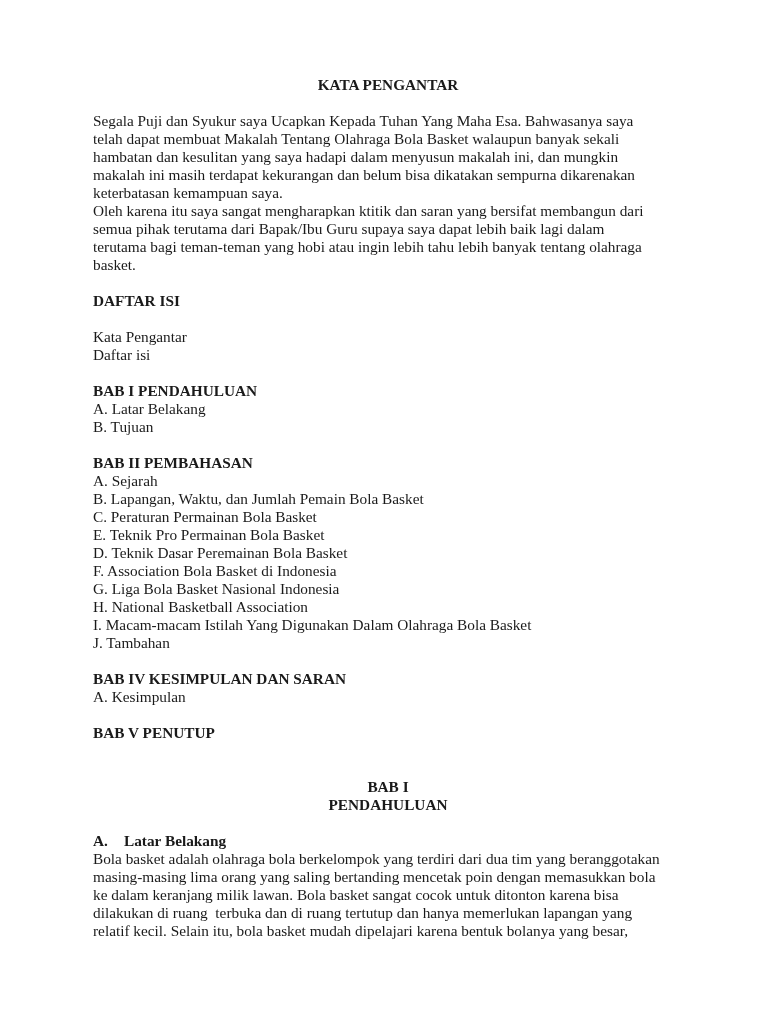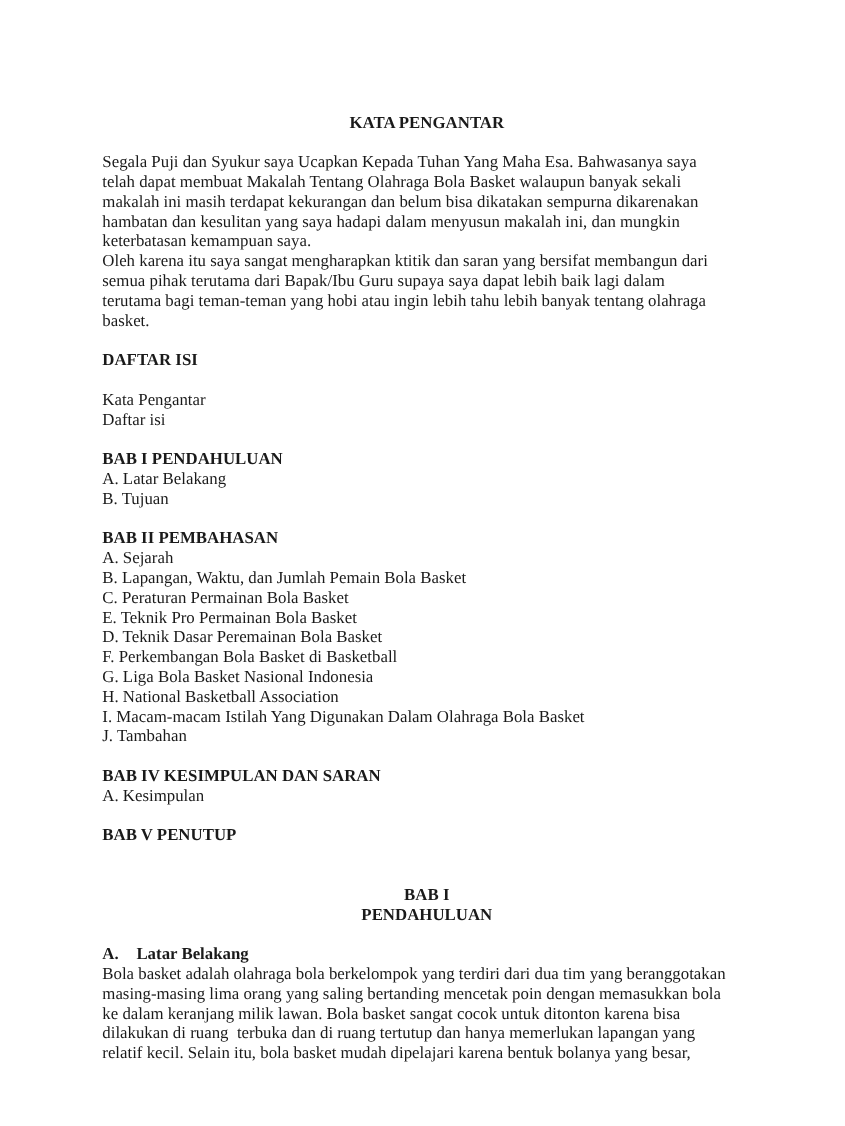--- a/index.html
+++ b/index.html
@@ -13,21 +13,21 @@
     overflow: hidden;
     position: relative;
     font-family: "Liberation Serif", "DejaVu Serif", serif;
     color: #1a1a1a;
     font-size: 15.3px;
     line-height: 18px;
   }
   .page {
     position: absolute;
     left: 93px;
-    top: 103px;
+    top: 76px;
     width: 590px;
   }
   .title-center {
     text-align: center;
     font-weight: bold;
     margin: 0;
   }
   .heading {
     font-weight: bold;
     margin: 0;
@@ -50,22 +50,22 @@
 <body>
 
 <div class="page">
 
   <p class="title-center">KATA PENGANTAR</p>
   <div class="gap"></div>
 
   <div>
     <p class="line">Segala Puji dan Syukur saya Ucapkan Kepada Tuhan Yang Maha Esa. Bahwasanya saya</p>
     <p class="line">telah dapat membuat Makalah Tentang Olahraga Bola Basket walaupun banyak sekali</p>
+    <p class="line">hambatan dan kesulitan yang saya hadapi dalam menyusun makalah ini, dan mungkin</p>
     <p class="line">makalah ini masih terdapat kekurangan dan belum bisa dikatakan sempurna dikarenakan</p>
-    <p class="line">hambatan dan kesulitan yang saya hadapi dalam menyusun makalah ini, dan mungkin</p>
     <p class="line">keterbatasan kemampuan saya.</p>
   </div>
   <div>
     <p class="line">Oleh karena itu saya sangat mengharapkan ktitik dan saran yang bersifat membangun dari</p>
     <p class="line">semua pihak terutama dari Bapak/Ibu Guru supaya saya dapat lebih baik lagi dalam</p>
     <p class="line">terutama bagi teman-teman yang hobi atau ingin lebih tahu lebih banyak tentang olahraga</p>
     <p class="line">basket.</p>
   </div>
   <div class="gap"></div>
 
@@ -79,21 +79,21 @@
   <p class="line">A. Latar Belakang</p>
   <p class="line">B. Tujuan</p>
   <div class="gap"></div>
 
   <p class="heading">BAB II PEMBAHASAN</p>
   <p class="line">A. Sejarah</p>
   <p class="line">B. Lapangan, Waktu, dan Jumlah Pemain Bola Basket</p>
   <p class="line">C. Peraturan Permainan Bola Basket</p>
   <p class="line">E. Teknik Pro Permainan Bola Basket</p>
   <p class="line">D. Teknik Dasar Peremainan Bola Basket</p>
-  <p class="line">F. Perkembangan Bola Basket di Basketball</p>
+  <p class="line">F. Association Bola Basket di Indonesia</p>
   <p class="line">G. Liga Bola Basket Nasional Indonesia</p>
   <p class="line">H. National Basketball Association</p>
   <p class="line">I. Macam-macam Istilah Yang Digunakan Dalam Olahraga Bola Basket</p>
   <p class="line">J. Tambahan</p>
   <div class="gap"></div>
 
   <p class="heading">BAB IV KESIMPULAN DAN SARAN</p>
   <p class="line">A. Kesimpulan</p>
   <div class="gap"></div>
 

